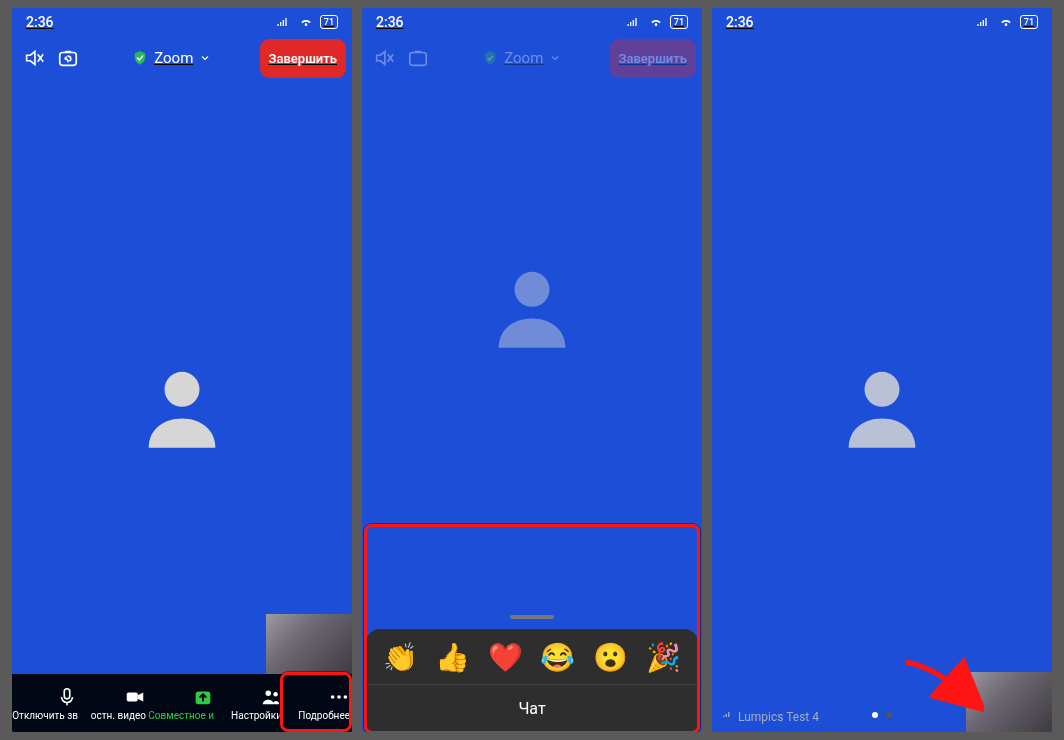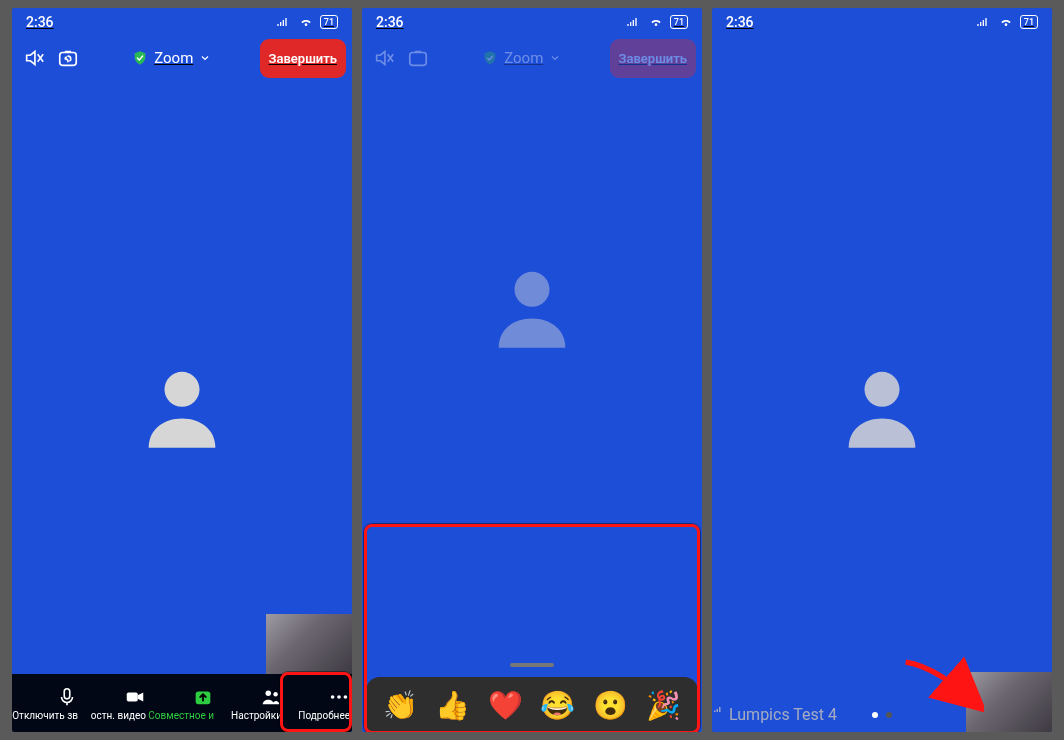--- a/index.html
+++ b/index.html
@@ -109,22 +109,22 @@
   }
   .sheet-item {
     border-top:1px solid #444;
     text-align:center;
     font-size:16px;
     padding:14px 0;
   }
   .sheet-item.danger { color:#ff453a; }
   
   .watermark {
-    position:absolute; left:1px; bottom:8px;
-    color:#bdbdbd; font-size:16px;
+    position:absolute; left:10px; bottom:8px;
+    color:#bdbdbd; font-size:12px;
     display:flex; align-items:flex-start; gap:4px;
     opacity:.85;
   }
   .watermark svg { width:12px;height:12px; opacity:.9; }
   .pager { position:absolute; bottom:14px; left:50%; transform:translateX(-50%); display:flex; gap:8px; }
   .pager .dot { width:6px; height:6px; border-radius:50%; background:#555; }
   .pager .dot.active { background:#fff; }
   .reaction-badge { position:absolute; bottom:38px; right:76px; font-size:22px; }
   .arrow { position:absolute; width:82px; height:60px; pointer-events:none; }
 </style>
@@ -276,20 +276,21 @@
   <div class="sheet">
     <div class="sheet-grip"></div>
     <div class="reaction-row">
       <span>👏</span>
       <span>👍</span>
       <span>❤️</span>
       <span>😂</span>
       <span>😮</span>
       <span>🎉</span>
     </div>
+    <div class="sheet-item">Чат</div>
   </div>
 
   <div class="highlight-red" style="left:2px;right:2px;bottom:-2px;height:210px;"></div>
 </div>
 
 <div class="frame">
   <div class="statusbar">
     <span>2:36</span>
     <div class="right">
       <svg viewBox="0 0 24 16">

